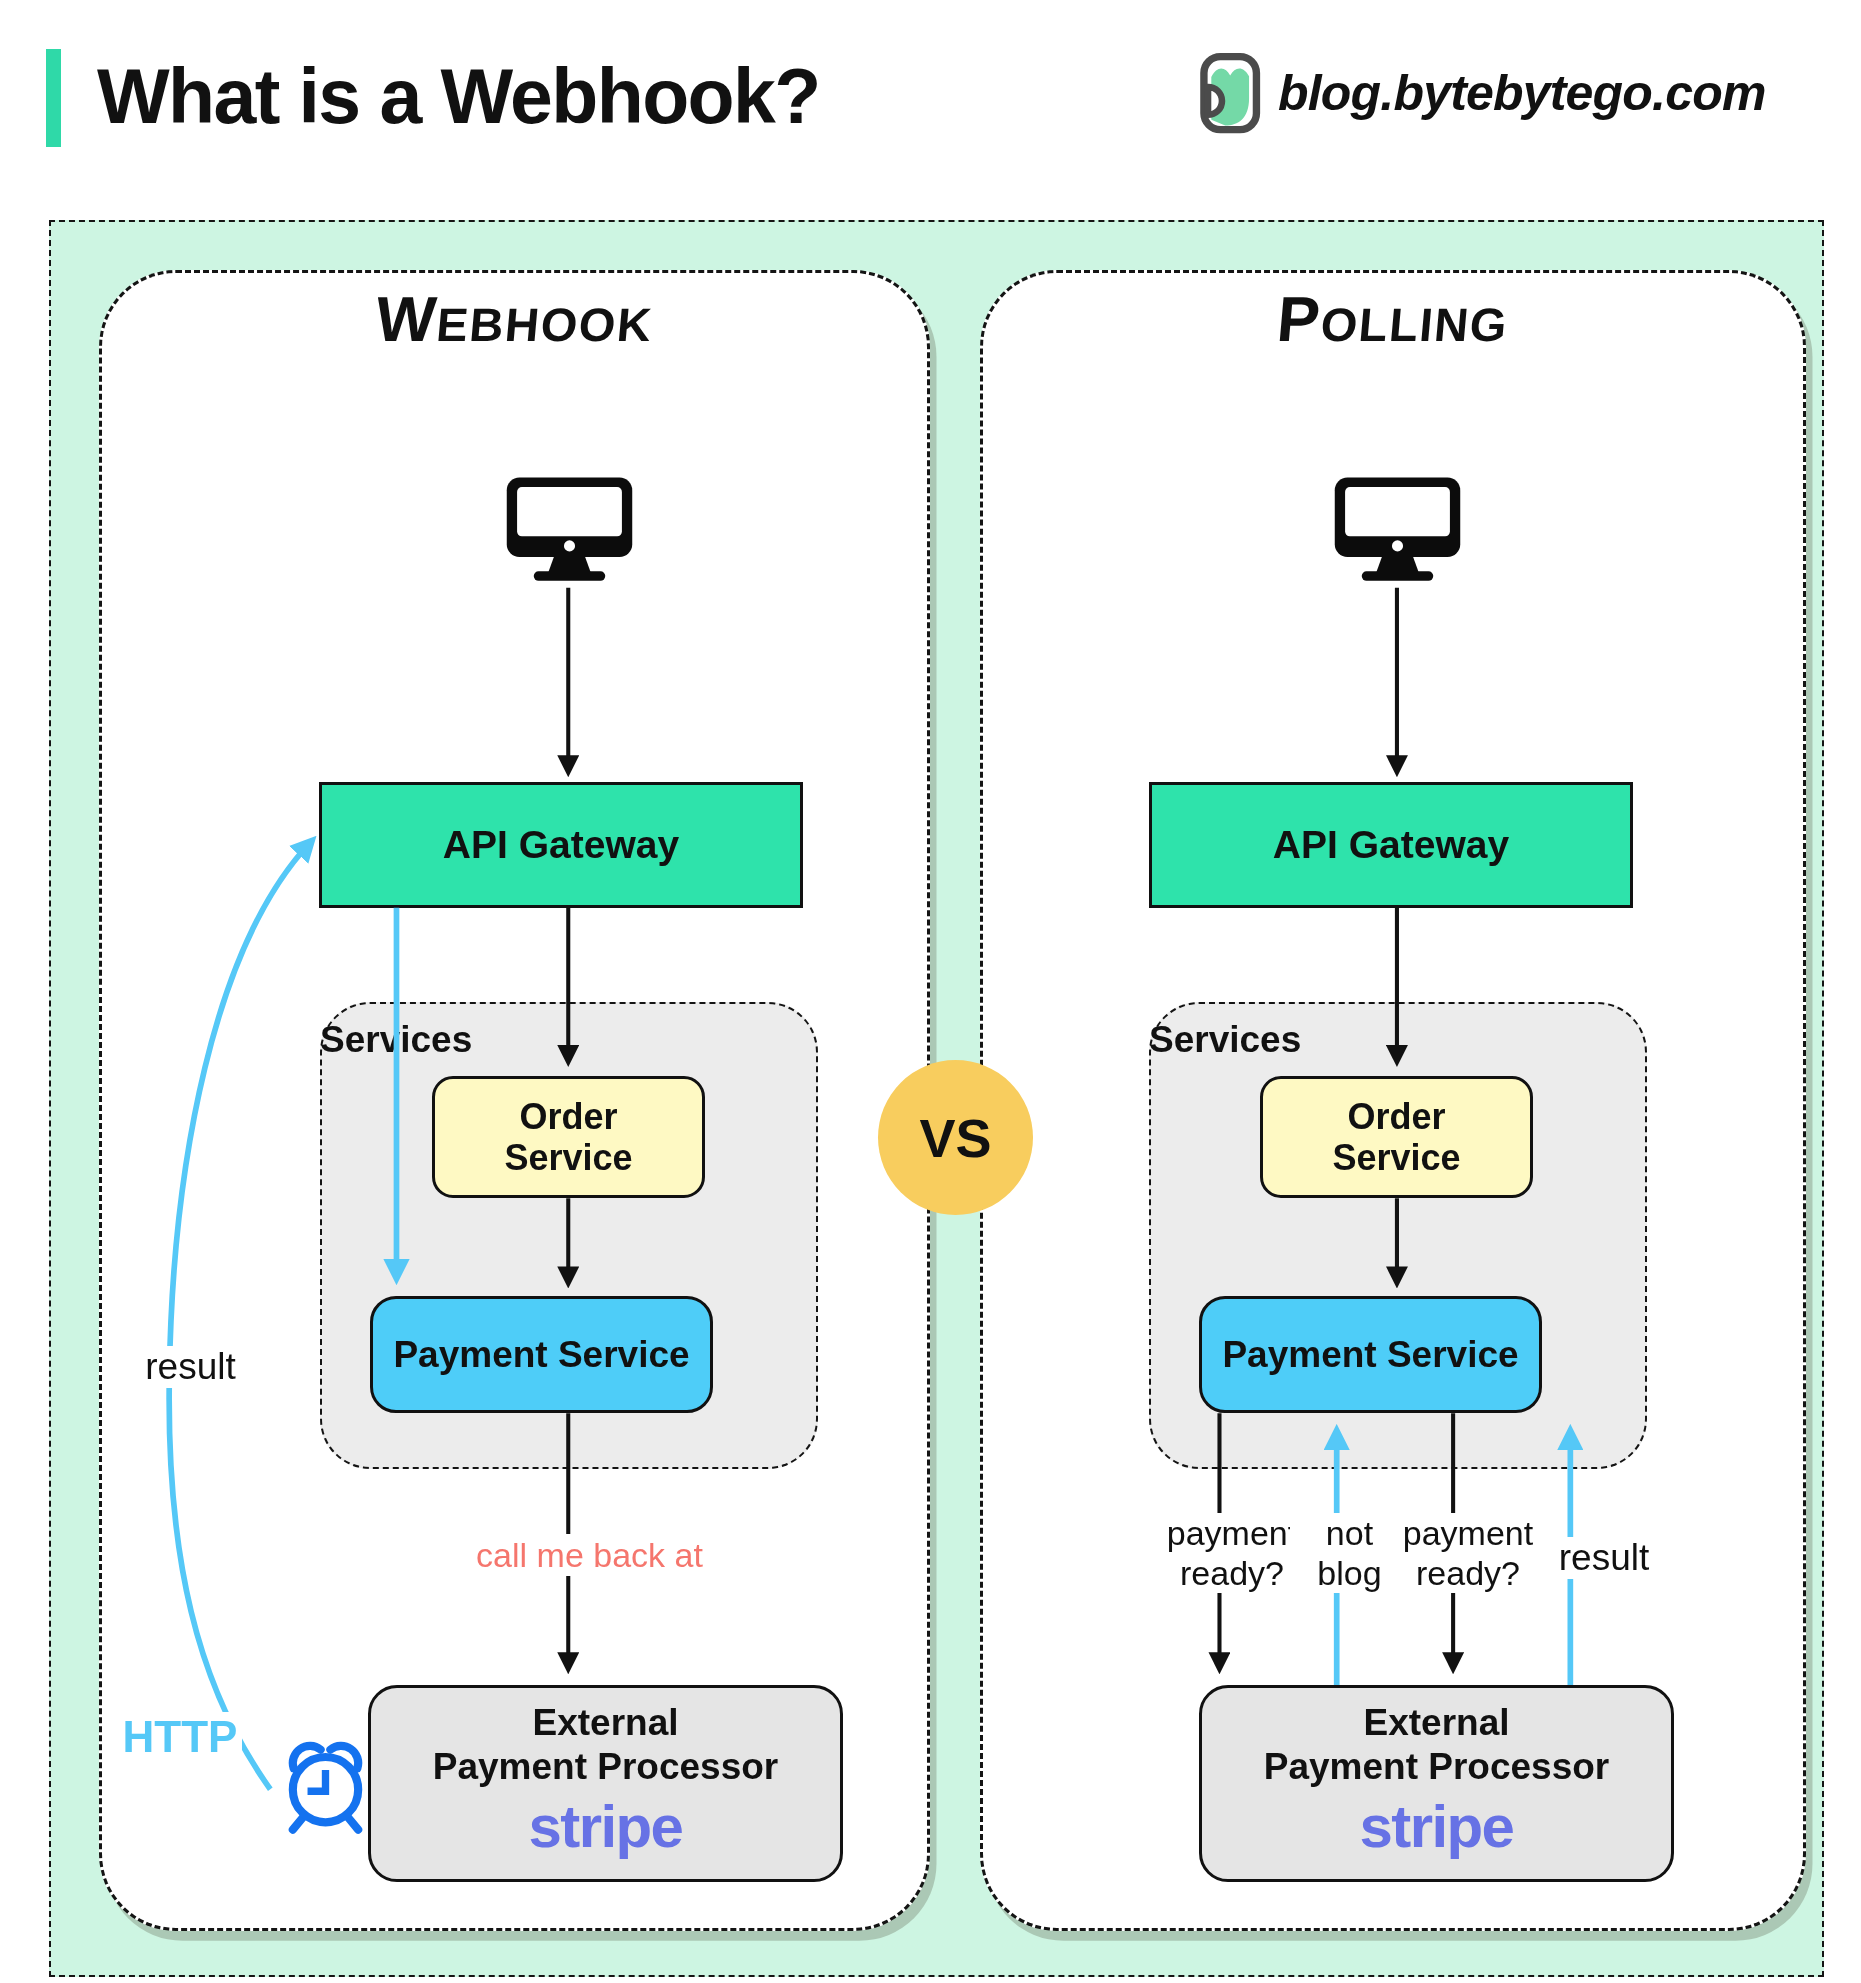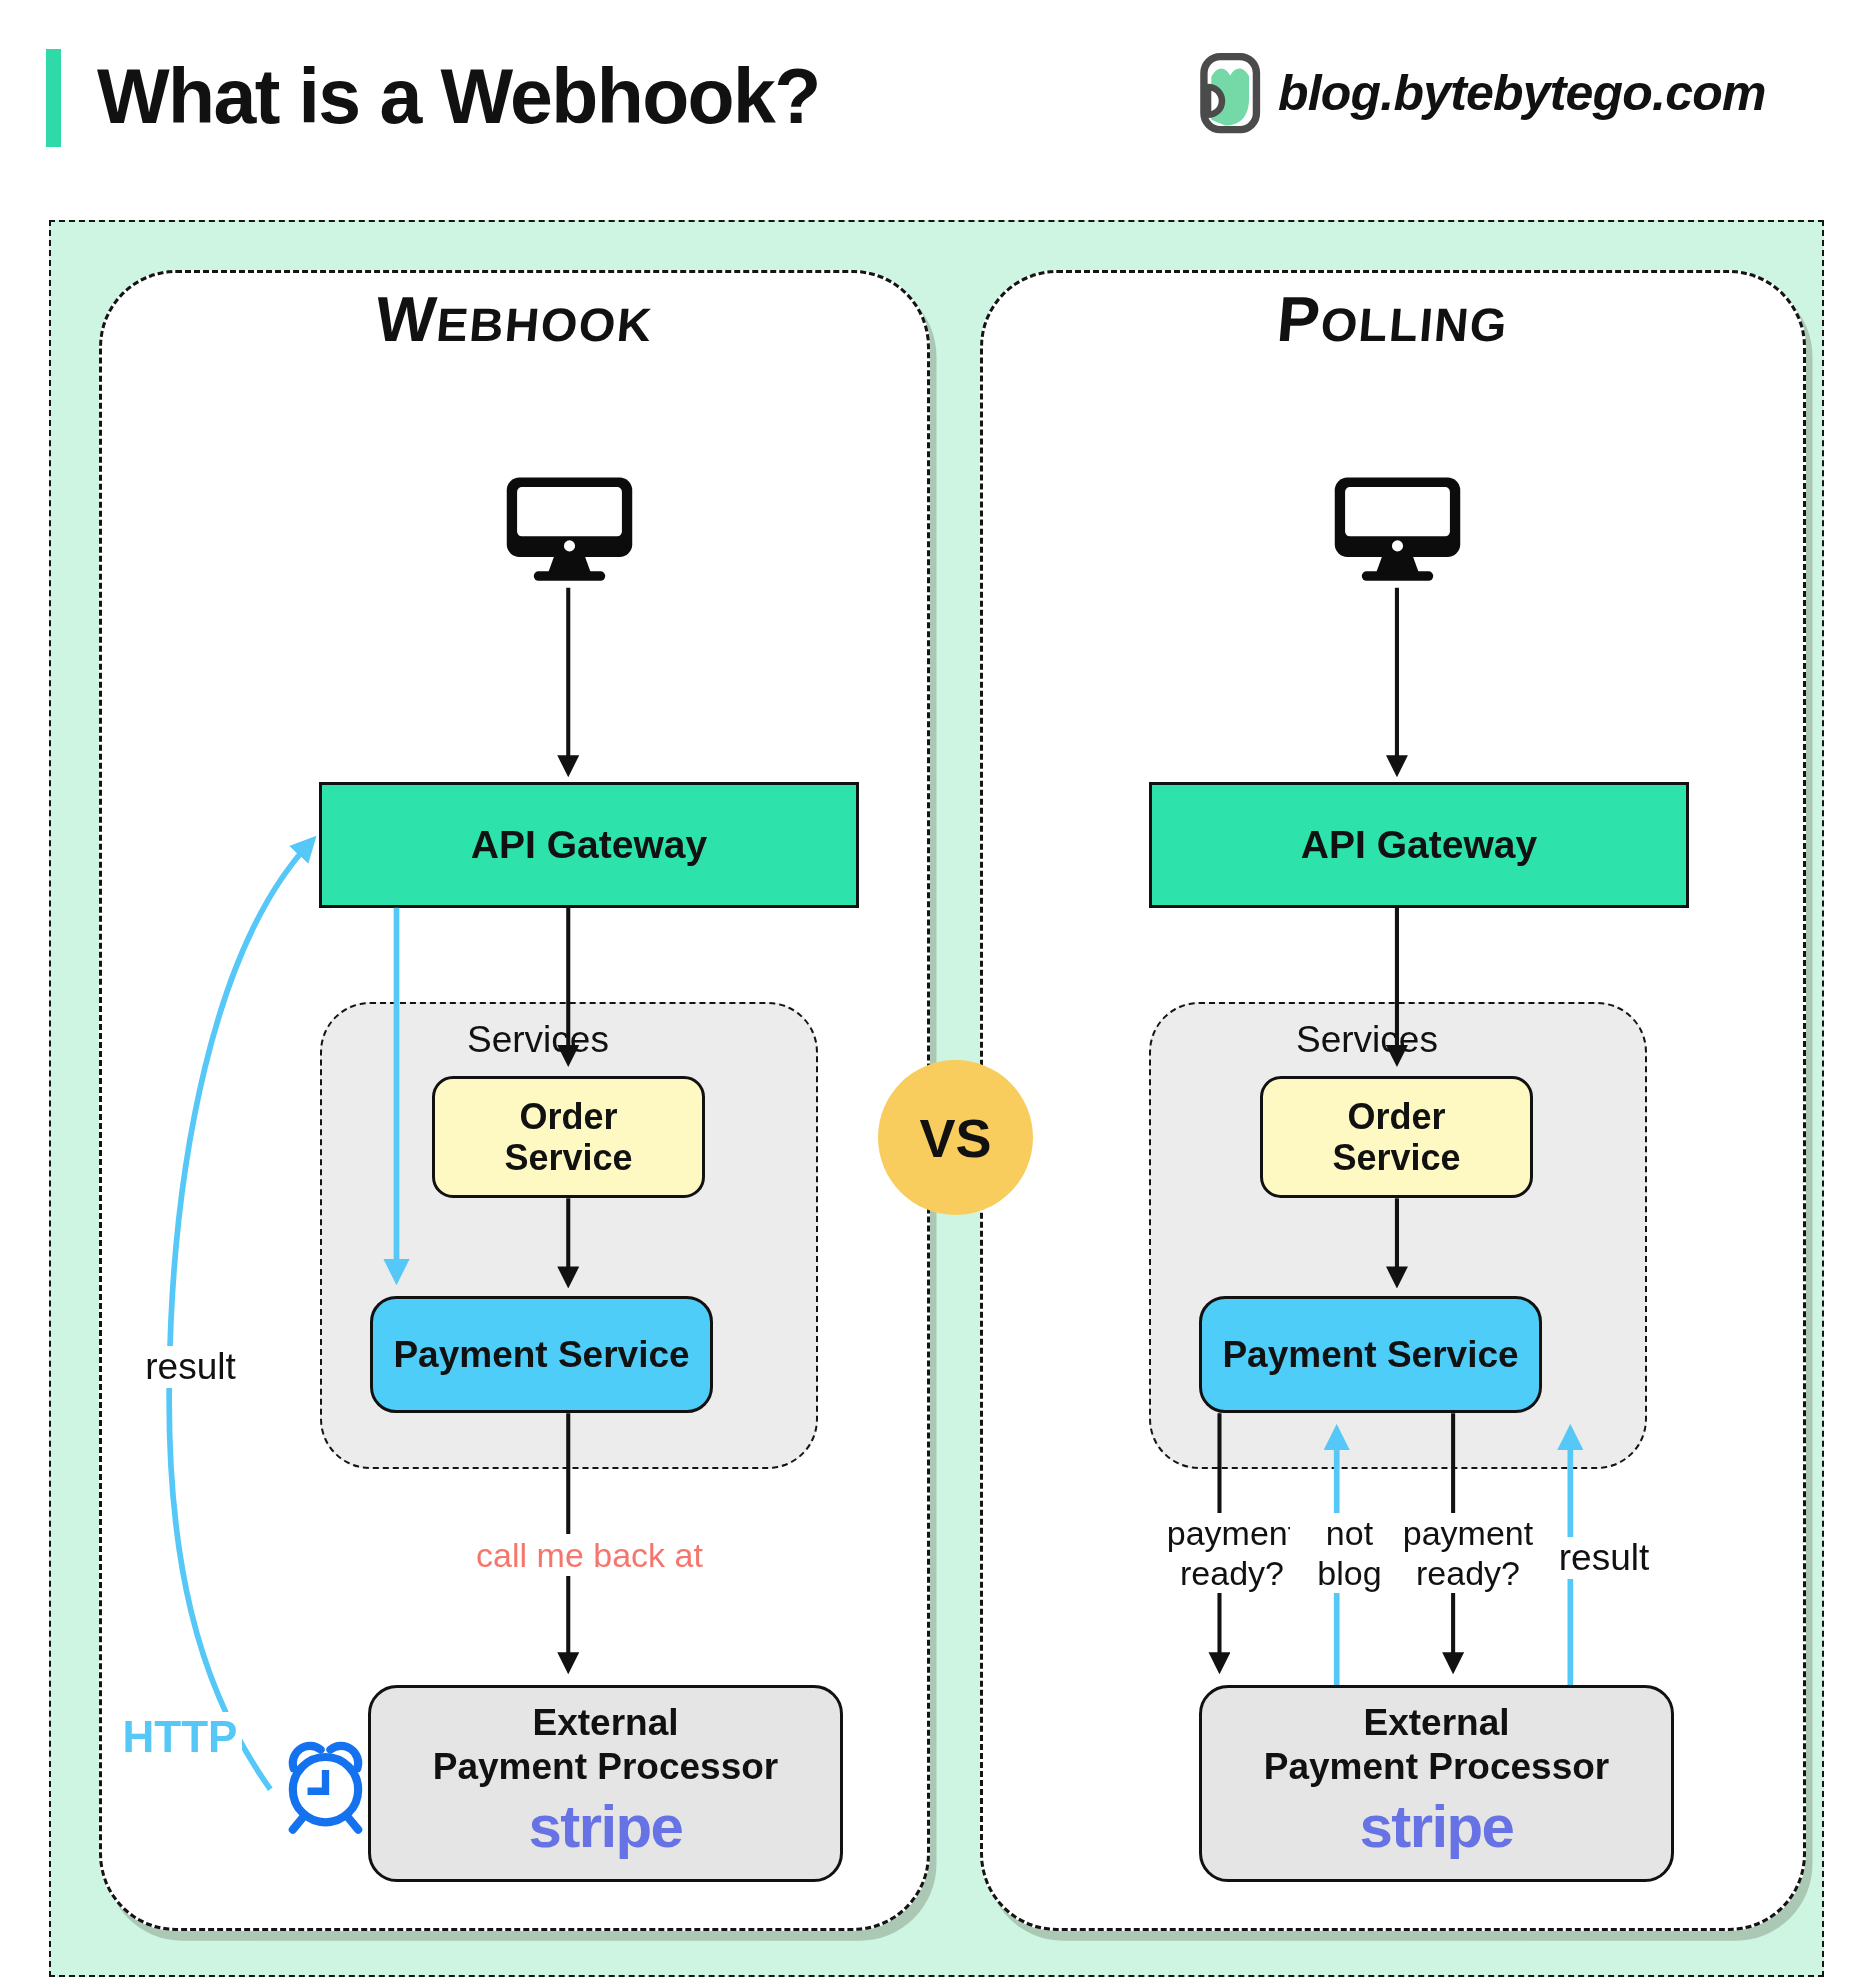--- a/index.html
+++ b/index.html
@@ -26,28 +26,28 @@
   .panel-title.left{left:99px;width:831px;}
   .panel-title.right{left:980px;width:826px;}
   
   .vs-badge{position:absolute;left:878px;top:1060px;width:155px;height:155px;border-radius:50%;
          background:var(--vs-yellow);display:flex;align-items:center;justify-content:center;
          font-size:54px;font-weight:900;z-index:7;transform:none;}
   
   .icon-computer{position:absolute;width:135px;height:112px;z-index:4;}
   .icon-computer.left{left:502px;top:474px;}
   .icon-computer.right{left:1330px;top:474px;}
-  .gateway{position:absolute;top:782px;width:540px;height:126px;background:var(--teal);
+  .gateway{position:absolute;top:782px;width:484px;height:126px;background:var(--teal);
          border:3.3px solid #111;box-sizing:border-box;display:flex;align-items:center;justify-content:center;
          font-size:39px;font-weight:800;z-index:4;}
   .gateway.left{left:319px;} .gateway.right{left:1149px;}
   .services{position:absolute;top:1002px;width:498px;height:467px;background:var(--services-gray);
          border:2.8px dashed #141414;border-radius:50px;box-sizing:border-box;z-index:3;}
   .services.left{left:320px;} .services.right{left:1149px;}
-  .services-label{position:absolute;top:1019px;width:467px;text-align:center;font-size:37px;font-weight:400;z-index:4;}
+  .services-label{position:absolute;top:1019px;width:467px;text-align:left;font-size:37px;font-weight:700;z-index:4;}
   .services-label.left{left:320px;padding-right:0;width:467px;box-sizing:border-box;padding-right:31px;}
   .services-label.right{left:1149px;box-sizing:border-box;padding-right:31px;}
   .order{position:absolute;top:1076px;width:273px;height:122px;background:#fef9c3;border:3.3px solid #111;
          border-radius:21px;box-sizing:border-box;display:flex;flex-direction:column;align-items:center;
          justify-content:center;font-size:36px;font-weight:800;line-height:1.14;z-index:4;}
   .order.left{left:432px;} .order.right{left:1260px;}
   .payment{position:absolute;top:1296px;width:343px;height:117px;background:var(--sky);border:3.3px solid #111;
          border-radius:26px;box-sizing:border-box;display:flex;align-items:center;justify-content:center;
          font-size:37px;font-weight:800;z-index:4;}
   .payment.left{left:370px;} .payment.right{left:1199px;}

